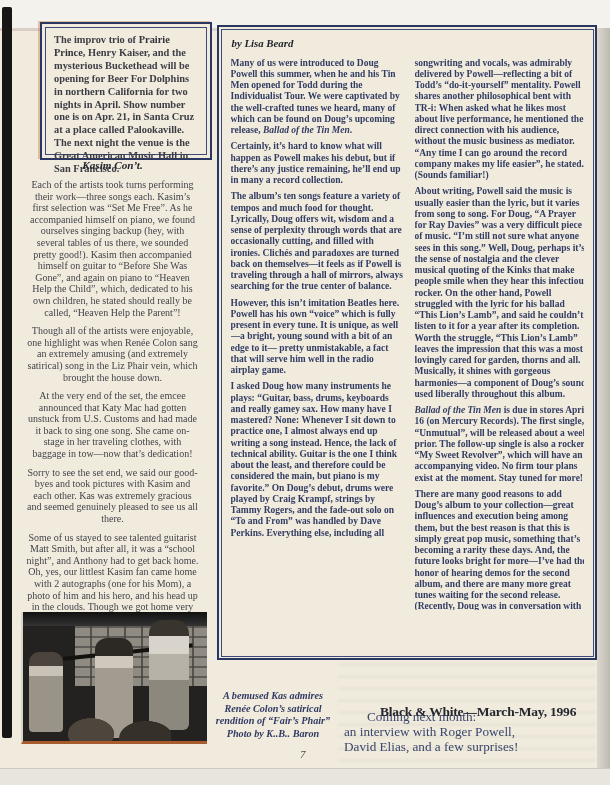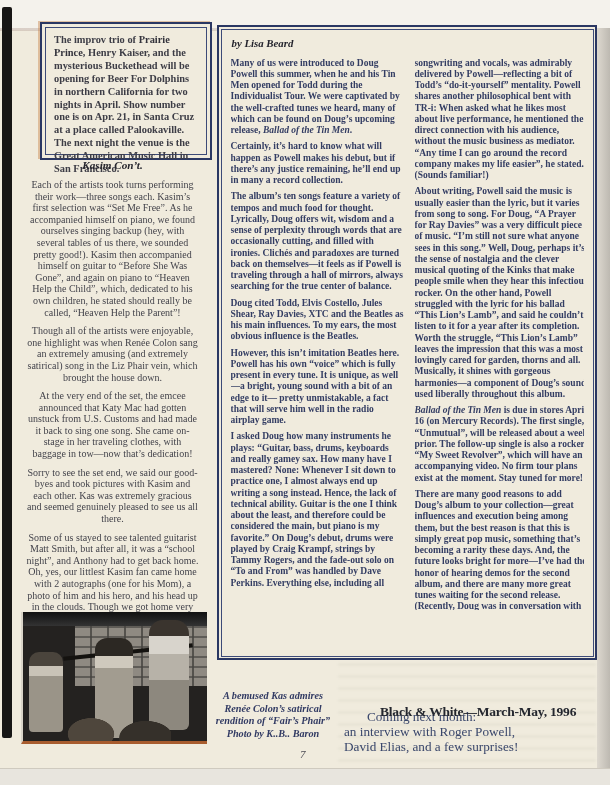--- a/index.html
+++ b/index.html
@@ -99,21 +99,20 @@
   </div>
 
   <div class="article-box">
     <div class="article-inner">
       <div class="byline">by Lisa Beard</div>
       <div class="cols">
         <div class="col">
           <p><span>Many of us were introduced to Doug Powell this summer, when he and his Tin Men opened for Todd during the Individualist Tour.  We were captivated by the well-crafted tunes we heard, many of which can be found on Doug’s upcoming release, </span><i>Ballad of the Tin Men</i><span>.</span></p>
           <p><span>Certainly, it’s hard to know what will happen as Powell makes his debut, but if there’s any justice remaining, he’ll end up in many a record collection.</span></p>
           <p><span>The album’s ten songs feature a variety of tempos and much food for thought.  Lyrically, Doug offers wit, wisdom and a sense of perplexity through words that are occasionally cutting, and filled with ironies.  Clichés and paradoxes are turned back on themselves—it feels as if Powell is traveling through a hall of mirrors, always searching for the true center of balance.</span></p>
-          <p><span>Doug cited Todd, Elvis Costello, Jules Shear, Ray Davies, XTC and the Beatles as his main influences.  To my ears, the most obvious influence is the Beatles.</span></p>
           <p><span>However, this isn’t imitation Beatles here. Powell has his own “voice” which is fully present in every tune.  It is unique, as well—a bright, young sound with a bit of an edge to it— pretty unmistakable, a fact that will serve him well in the radio airplay game.</span></p>
           <p><span>I asked Doug how many instruments he plays:  “Guitar, bass, drums, keyboards and really gamey sax.  How many have I mastered?  None:  Whenever I sit down to practice one, I almost always end up writing a song instead.  Hence, the lack of technical ability.  Guitar is the one I think about the least, and therefore could be considered the main, but piano is my favorite.”  On Doug’s debut, drums were played by Craig Krampf, strings by Tammy Rogers, and the fade-out solo on “To and From” was handled by Dave Perkins.  Everything else, including all</span></p>
         </div>
         <div class="col">
           <p><span>songwriting and vocals, was admirably delivered by Powell—reflecting a bit of Todd’s “do-it-yourself” mentality.  Powell shares another philosophical bent with TR-i: When asked what he likes most about live performance, he mentioned the direct connection with his audience, without the music business as mediator.  “Any time I can go around the record company makes my life easier”, he stated.  (Sounds familiar!)</span></p>
           <p><span>About writing, Powell said the music is usually easier than the lyric, but it varies from song to song.  For Doug, “A Prayer for Ray Davies” was a very difficult piece of music.  “I’m still not sure what anyone sees in this song.” Well, Doug, perhaps it’s the sense of nostalgia and the clever musical quoting of the Kinks that make people smile when they hear this infectious rocker.  On the other hand, Powell struggled with the lyric for his ballad “This Lion’s Lamb”, and said he couldn’t listen to it for a year after its completion.  Worth the struggle, “This Lion’s Lamb” leaves the impression that this was a most lovingly cared for garden, thorns and all.  Musically, it shines with gorgeous harmonies—a component of Doug’s sound used liberally throughout this album.</span></p>
           <p><i>Ballad of the Tin Men</i><span> is due in stores April 16 (on Mercury Records). The first single, “Unmutual”, will be released about a week prior. The follow-up single is also a rocker, “My Sweet Revolver”, which will have an accompanying video.  No firm tour plans exist at the moment.  Stay tuned for more!</span></p>
           <p><span>There are many good reasons to add Doug’s album to your collection—great influences and execution being among them,  but the best reason is that this is simply great pop music, something that’s becoming a rarity these days.  And, the future looks bright for more—I’ve had the honor of hearing demos for the second album, and there are many more great tunes waiting for the second release.  (Recently, Doug was in conversation with a Certain Someone about possibly producing his second outing, so stay tuned for more on that, also!)</span></p>
 
         </div>

